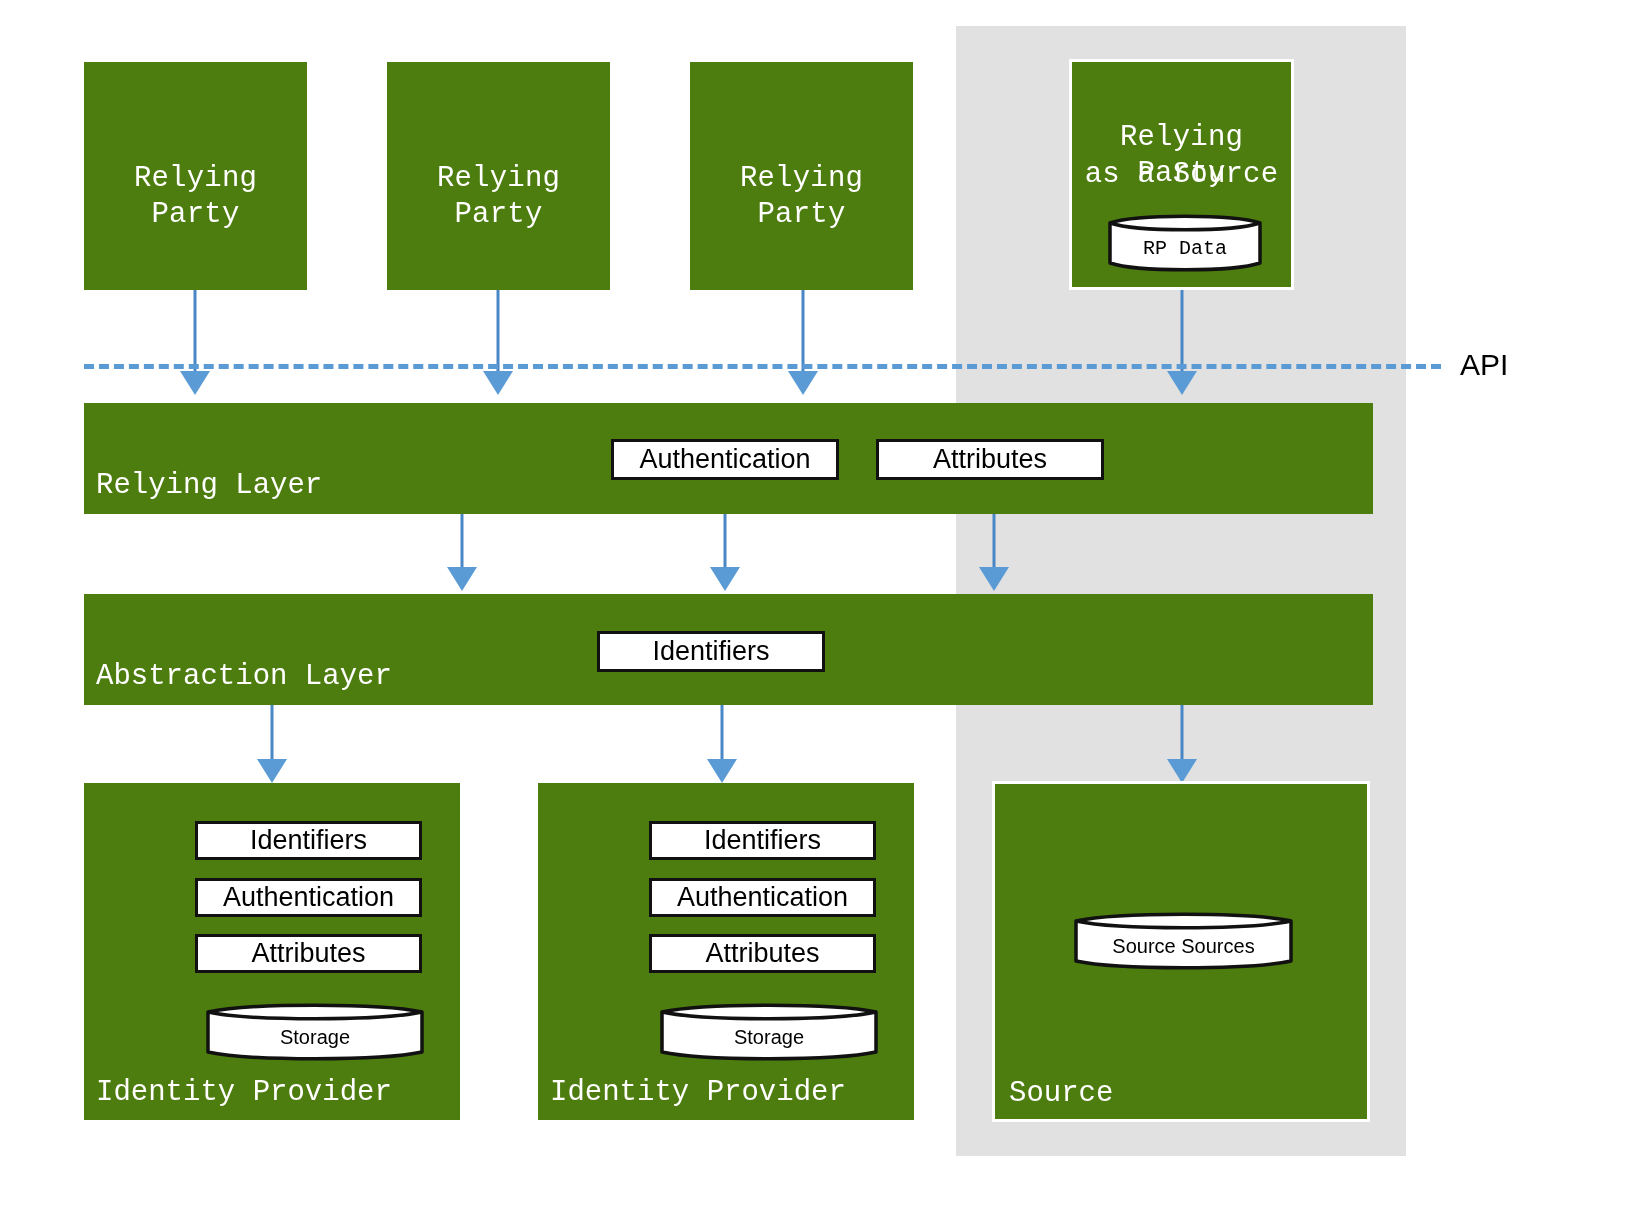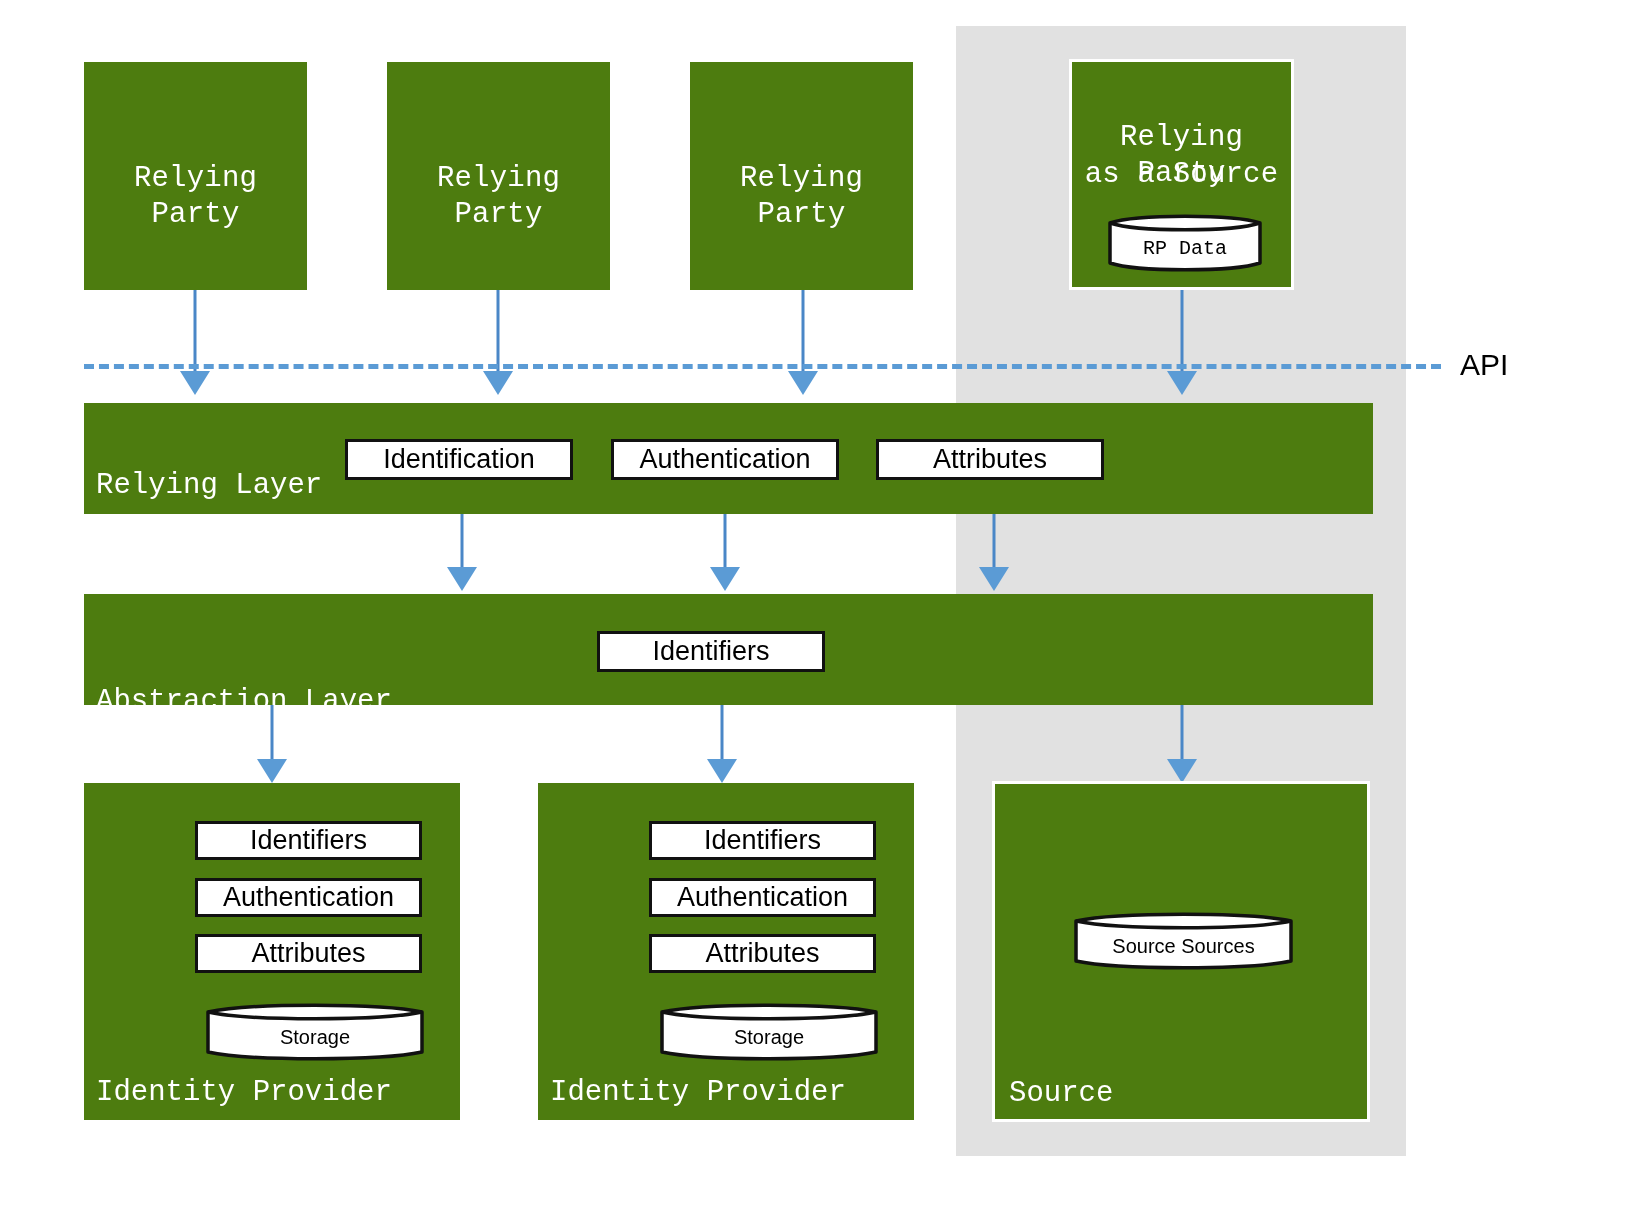--- a/index.html
+++ b/index.html
@@ -109,39 +109,38 @@
     <div class="shaft" style="height:81px;"></div>
       <div class="head"></div>
   </div>
 
   <div class="api-line" style="left:84px;top:364px;width:1357px;"></div>
   <div class="api-label" style="left:1460px;top:348px;">API</div>
 
   <div class="blue-box" style="left:84px;top:403px;width:1289px;height:111px;">
     <div class="layer-label" style="left:12px;top:66px;">Relying Layer</div>
   </div>
-  <div class="chip" style="left:345px;top:439px;width:228px;height:41px;">Identification</div>
   <div class="chip" style="left:611px;top:439px;width:228px;height:41px;">Authentication</div>
   <div class="chip" style="left:876px;top:439px;width:228px;height:41px;">Attributes</div>
 
   <div class="conn" style="left:447px;top:514px;width:30px;height:77px;">
     <div class="shaft" style="height:53px;"></div>
       <div class="head"></div>
   </div>
   <div class="conn" style="left:710px;top:514px;width:30px;height:77px;">
     <div class="shaft" style="height:53px;"></div>
       <div class="head"></div>
   </div>
   <div class="conn" style="left:979px;top:514px;width:30px;height:77px;">
     <div class="shaft" style="height:53px;"></div>
       <div class="head"></div>
   </div>
 
   <div class="blue-box" style="left:84px;top:594px;width:1289px;height:111px;">
-    <div class="layer-label" style="left:12px;top:66px;margin-top:25px;">Abstraction Layer</div>
+    <div class="layer-label" style="left:12px;top:66px;">Abstraction Layer</div>
   </div>
   <div class="chip" style="left:597px;top:631px;width:228px;height:41px;">Identifiers</div>
 
   <div class="conn" style="left:257px;top:705px;width:30px;height:78px;">
     <div class="shaft" style="height:54px;"></div>
       <div class="head"></div>
   </div>
   <div class="conn" style="left:707px;top:705px;width:30px;height:78px;">
     <div class="shaft" style="height:54px;"></div>
       <div class="head"></div>

